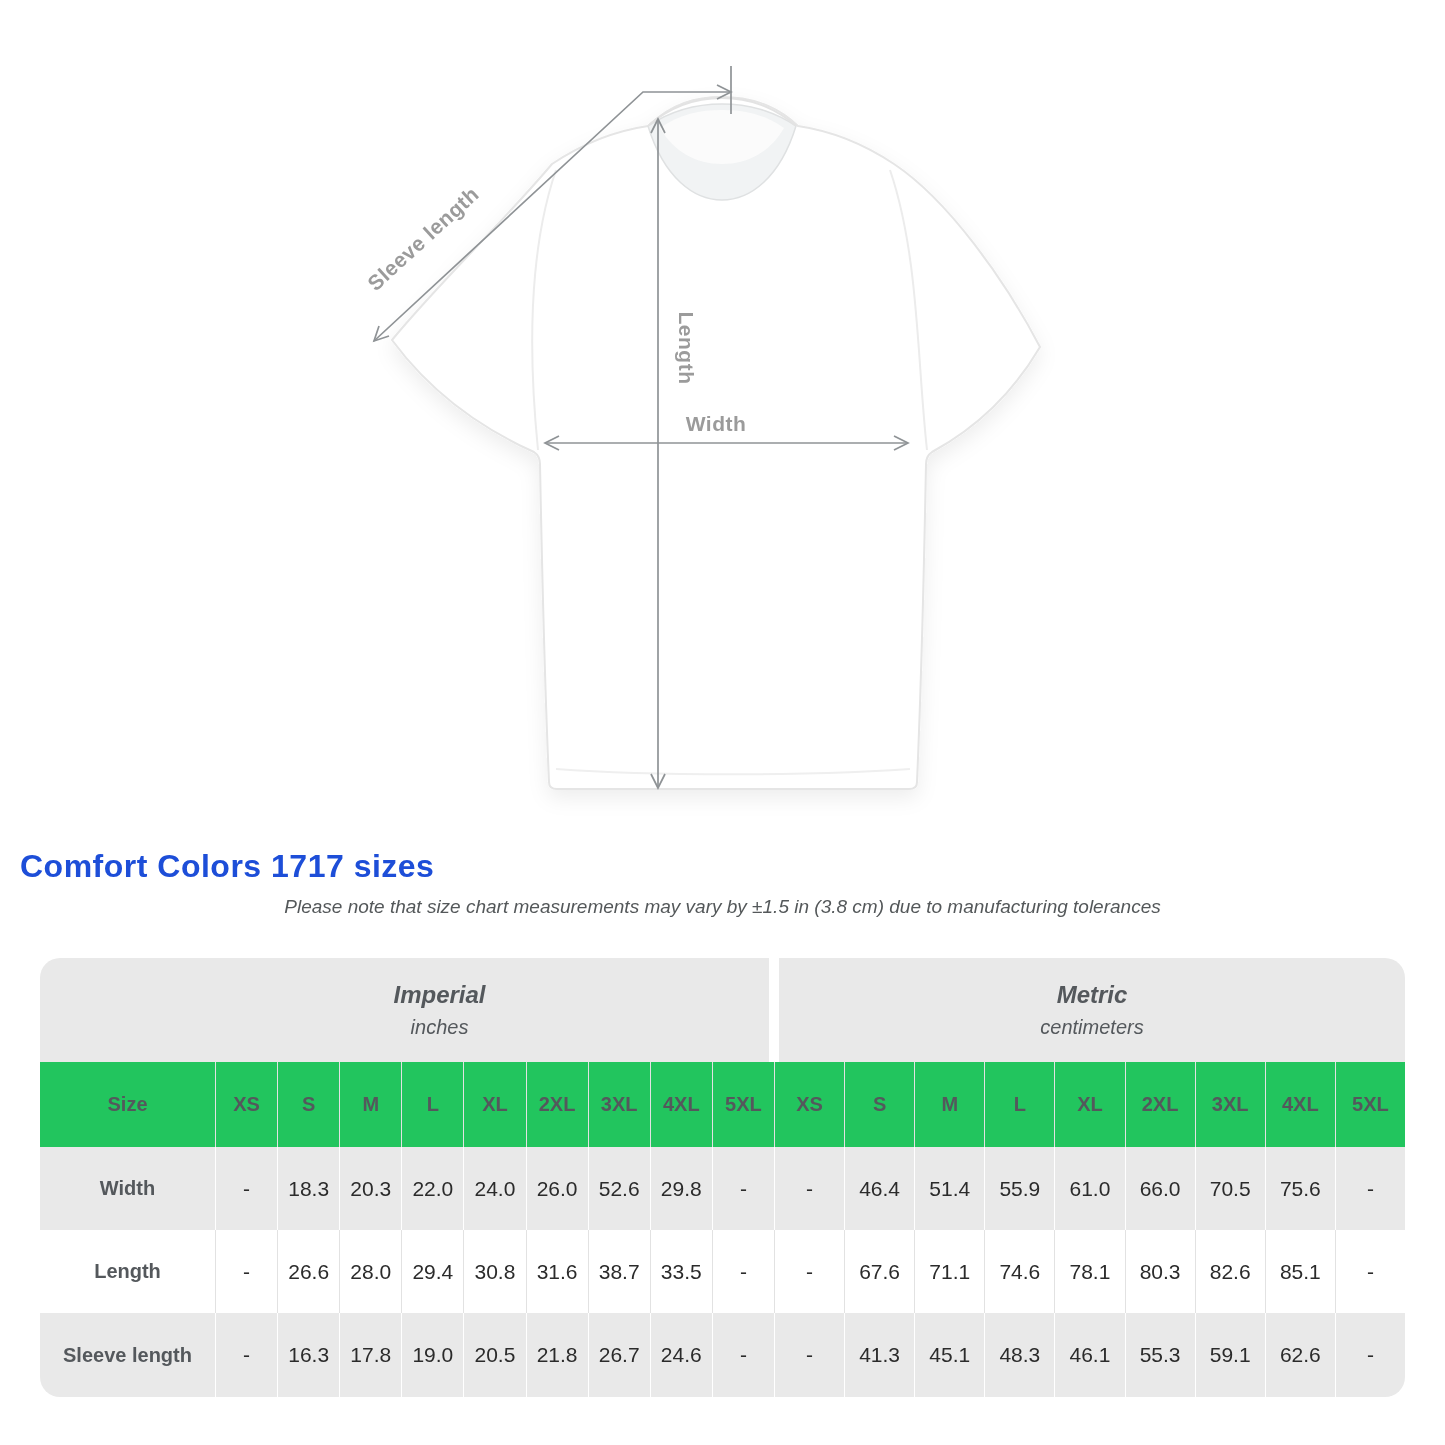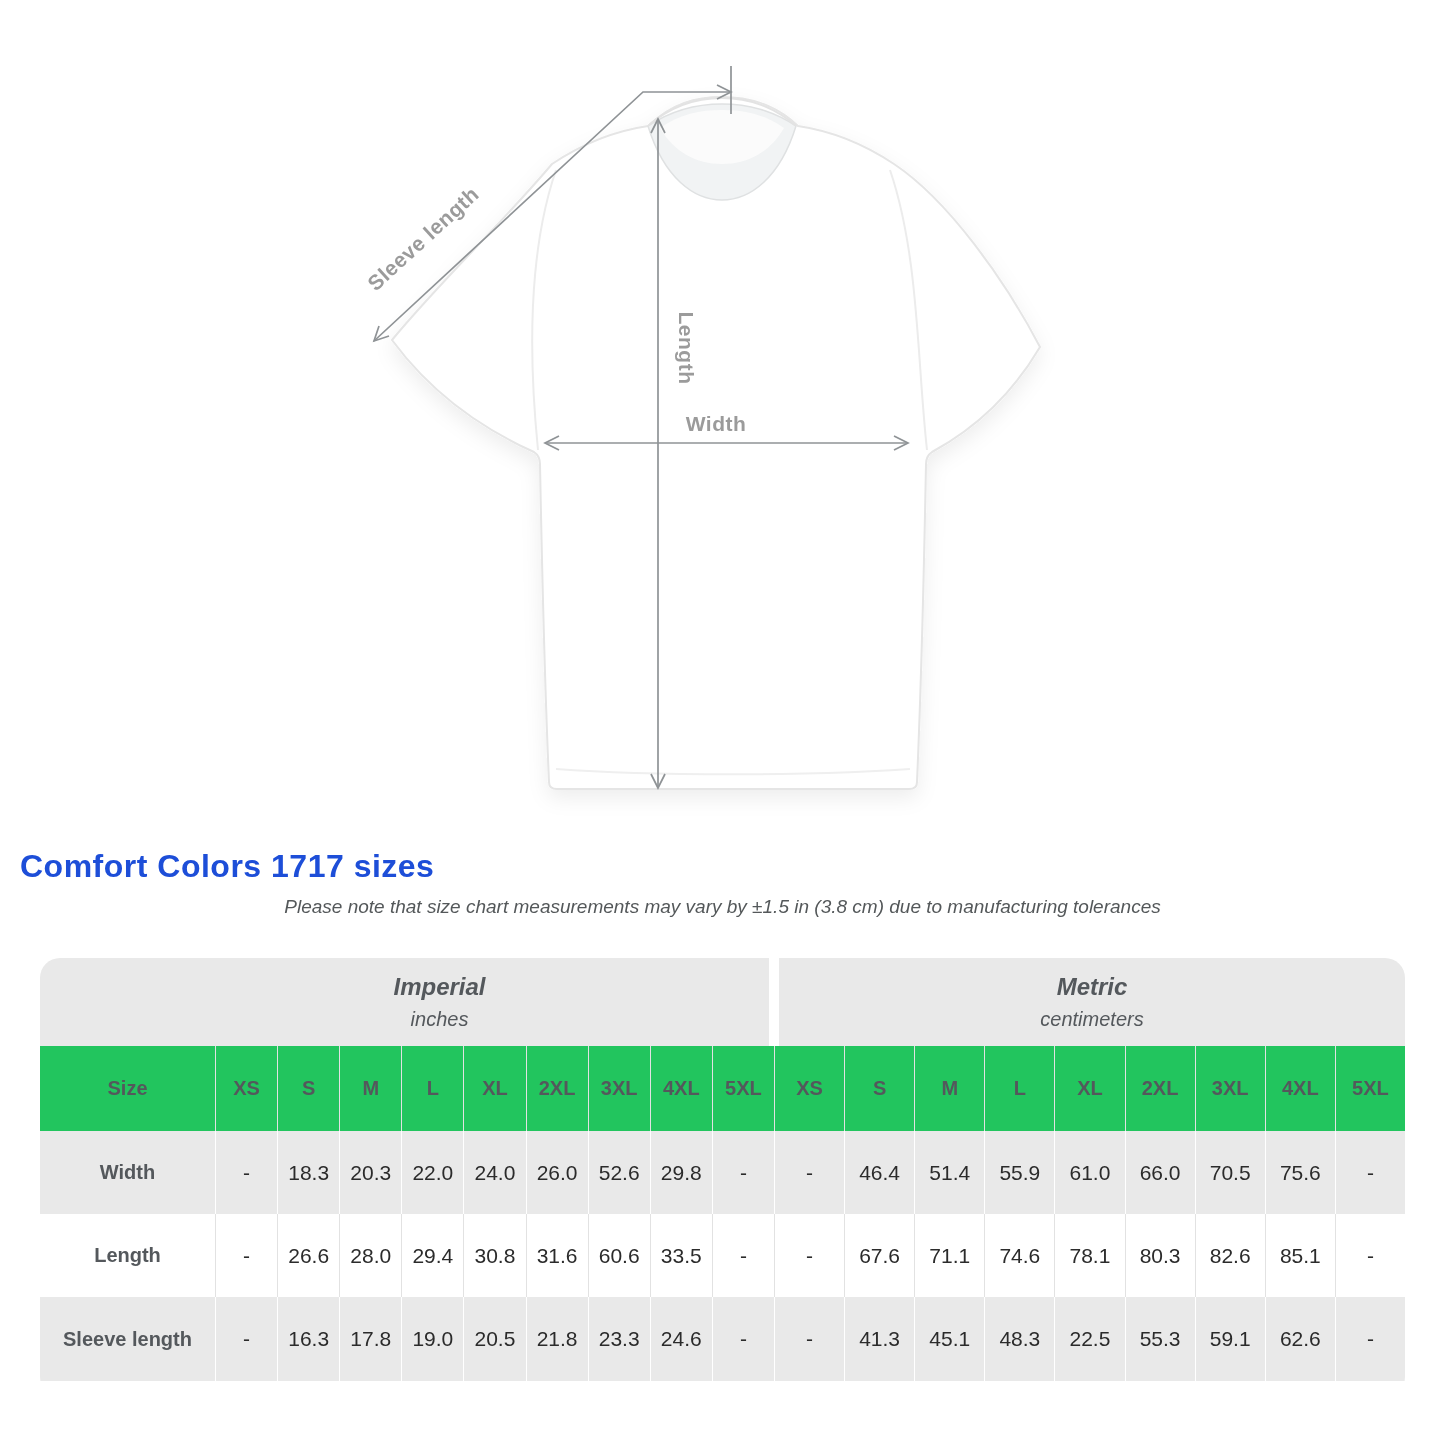--- a/index.html
+++ b/index.html
@@ -11,21 +11,21 @@
 
   
   .chart-title{position:absolute;top:848px;left:0;width:100%;
                font-size:32px;font-weight:bold;color:#1d4ed8;letter-spacing:.5px;margin-left:20px;}
   .chart-note{position:absolute;top:896px;left:0;width:100%;text-align:center;
               font-style:italic;font-size:19px;color:#54585a;}
 
   
   .size-table{position:absolute;top:958px;left:40px;width:1365px;height:439px;
               border-radius:20px;overflow:hidden;}
-  .group-row{display:flex;height:88px;}
+  .group-row{display:flex;height:104px;}
   .group-block{background:#e9e9e9;display:flex;flex-direction:column;
                align-items:center;justify-content:center;gap:7px;}
   .group-block.imperial{width:729px;padding-left:70px;box-sizing:border-box;}
   .group-gap{width:10px;background:#ffffff;}
   .group-block.metric{flex:1;}
   .group-label{font-size:24px;font-weight:bold;font-style:italic;color:#54585c;}
   .group-unit{font-size:20px;font-style:italic;color:#54585c;}
 
   .grid{display:grid;grid-template-columns:175px repeat(9,62fr) repeat(9,70fr);}
   .head-row{height:85px;background:#22c55e;}
@@ -171,21 +171,21 @@
     </div>
 
     <div class="grid row-w">
       <div class="c h first">Length</div>
       <div class="c v">-</div>
       <div class="c v">26.6</div>
       <div class="c v">28.0</div>
       <div class="c v">29.4</div>
       <div class="c v">30.8</div>
       <div class="c v">31.6</div>
-      <div class="c v">60.6</div>
+      <div class="c v">38.7</div>
       <div class="c v">33.5</div>
       <div class="c v">-</div>
       <div class="c v">-</div>
       <div class="c v">67.6</div>
       <div class="c v">71.1</div>
       <div class="c v">74.6</div>
       <div class="c v">78.1</div>
       <div class="c v">80.3</div>
       <div class="c v">82.6</div>
       <div class="c v">85.1</div>
@@ -193,28 +193,28 @@
     </div>
 
     <div class="grid row-g last">
       <div class="c h first">Sleeve length</div>
       <div class="c v">-</div>
       <div class="c v">16.3</div>
       <div class="c v">17.8</div>
       <div class="c v">19.0</div>
       <div class="c v">20.5</div>
       <div class="c v">21.8</div>
-      <div class="c v">23.3</div>
+      <div class="c v">26.7</div>
       <div class="c v">24.6</div>
       <div class="c v">-</div>
       <div class="c v">-</div>
       <div class="c v">41.3</div>
       <div class="c v">45.1</div>
       <div class="c v">48.3</div>
-      <div class="c v">22.5</div>
+      <div class="c v">46.1</div>
       <div class="c v">55.3</div>
       <div class="c v">59.1</div>
       <div class="c v">62.6</div>
       <div class="c v">-</div>
     </div>
 
   </div>
 </div>
 
 </body></html>

